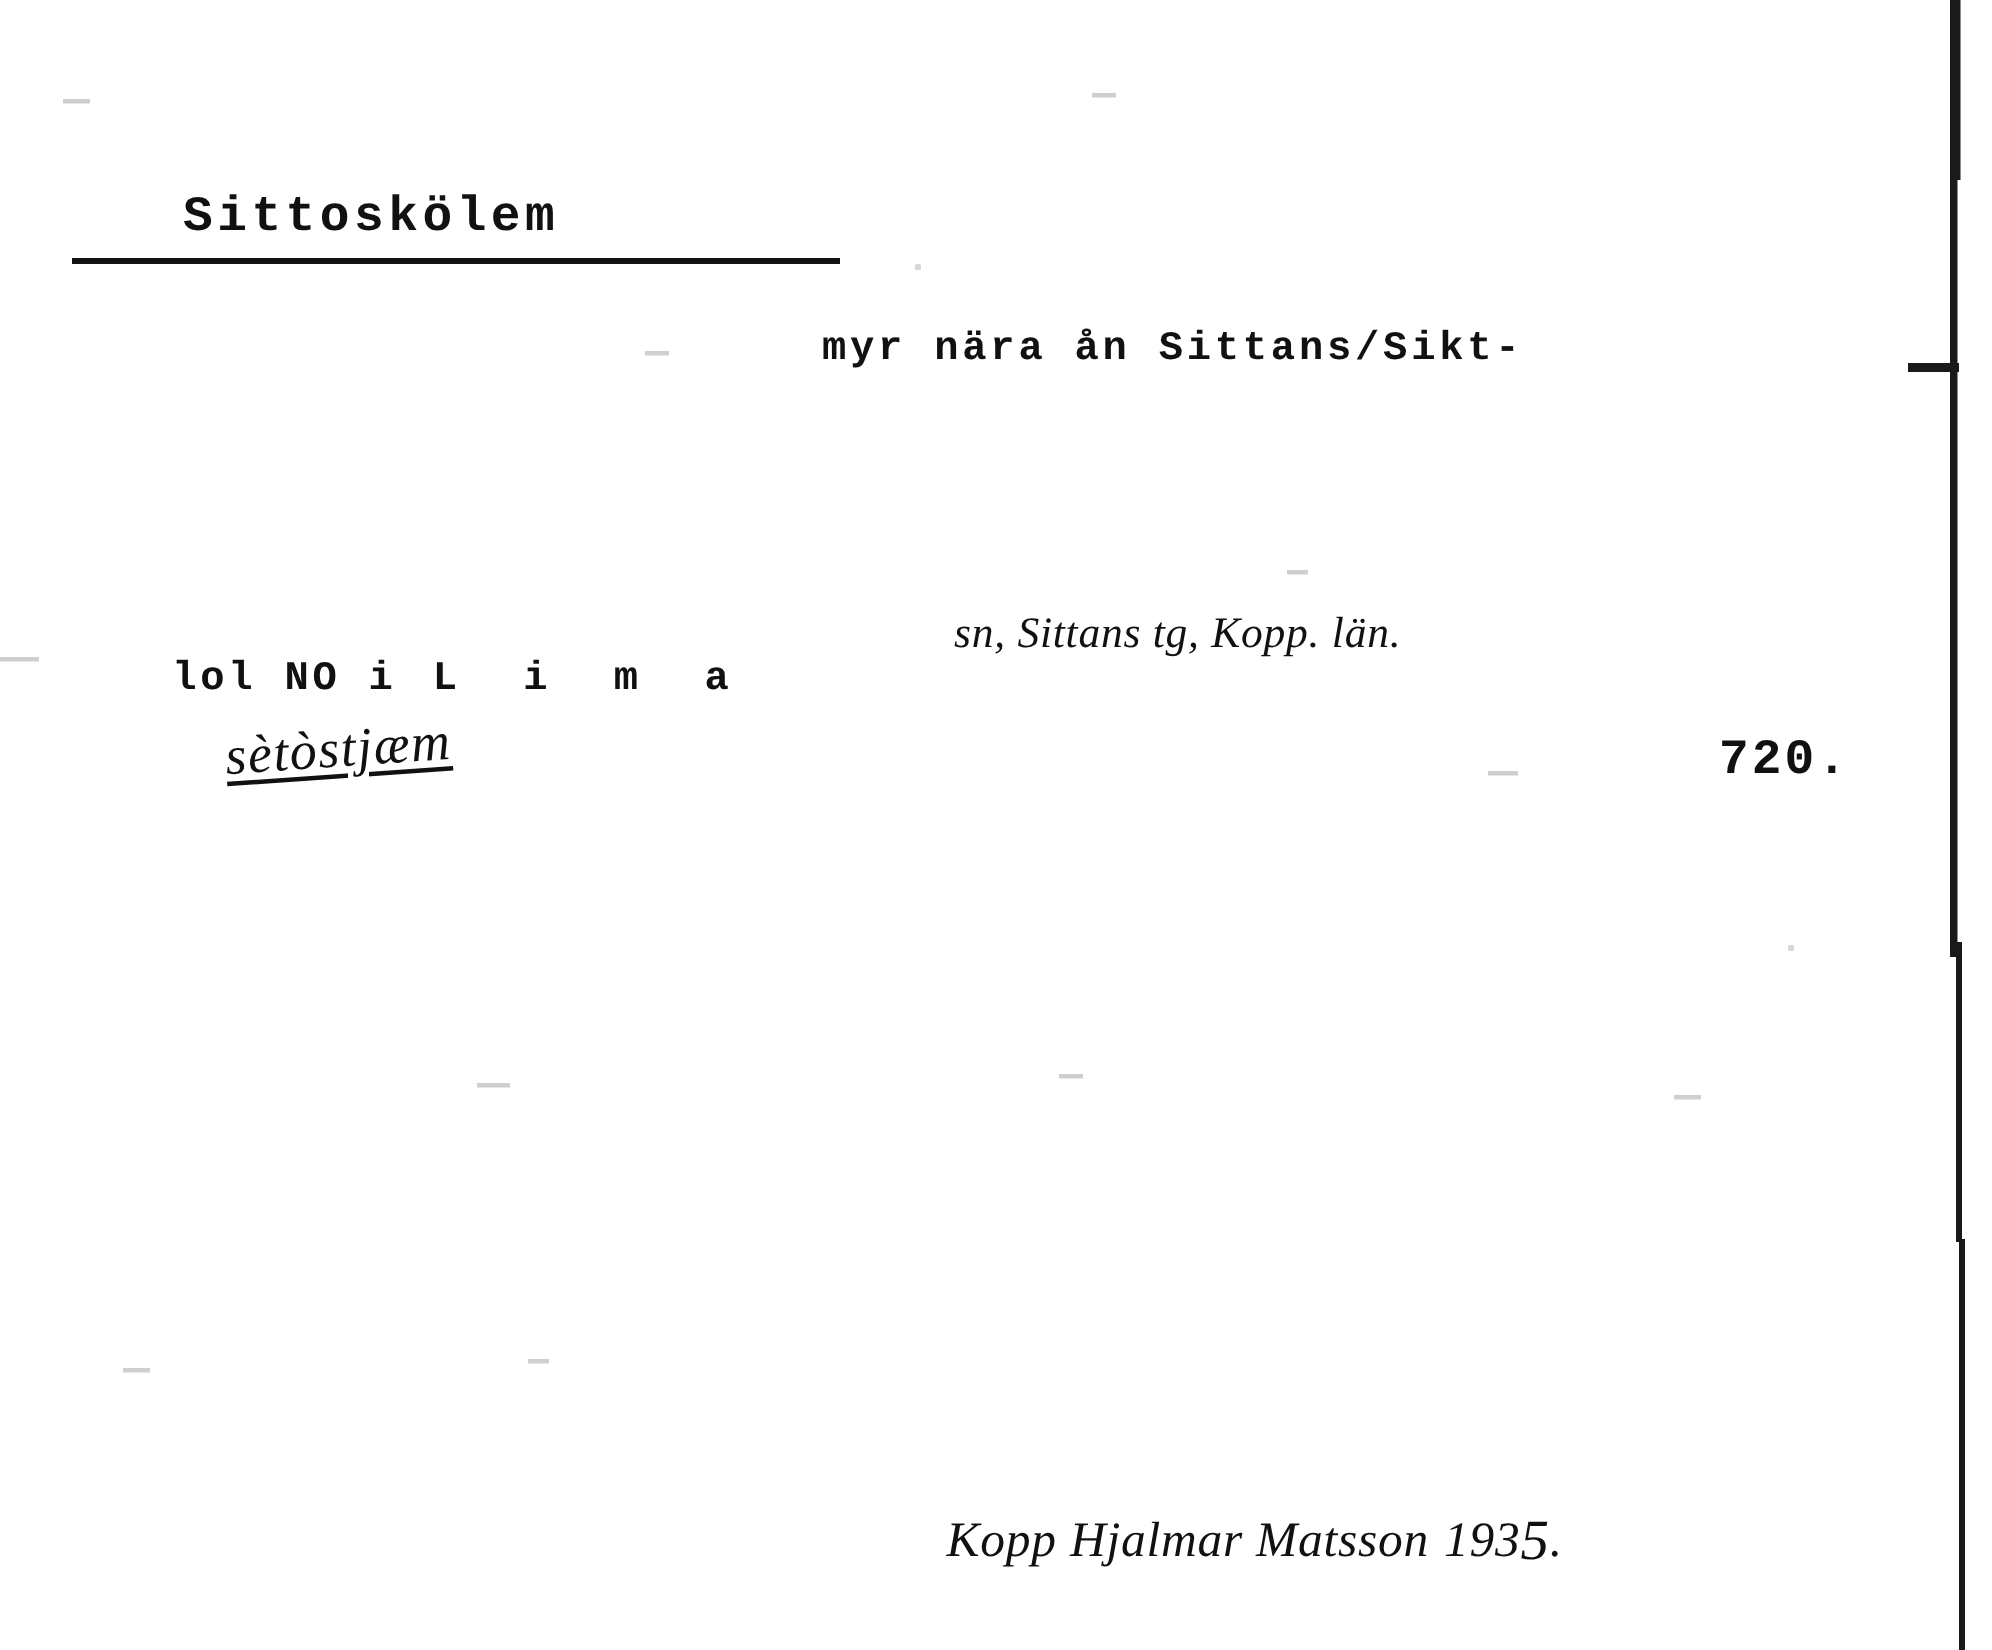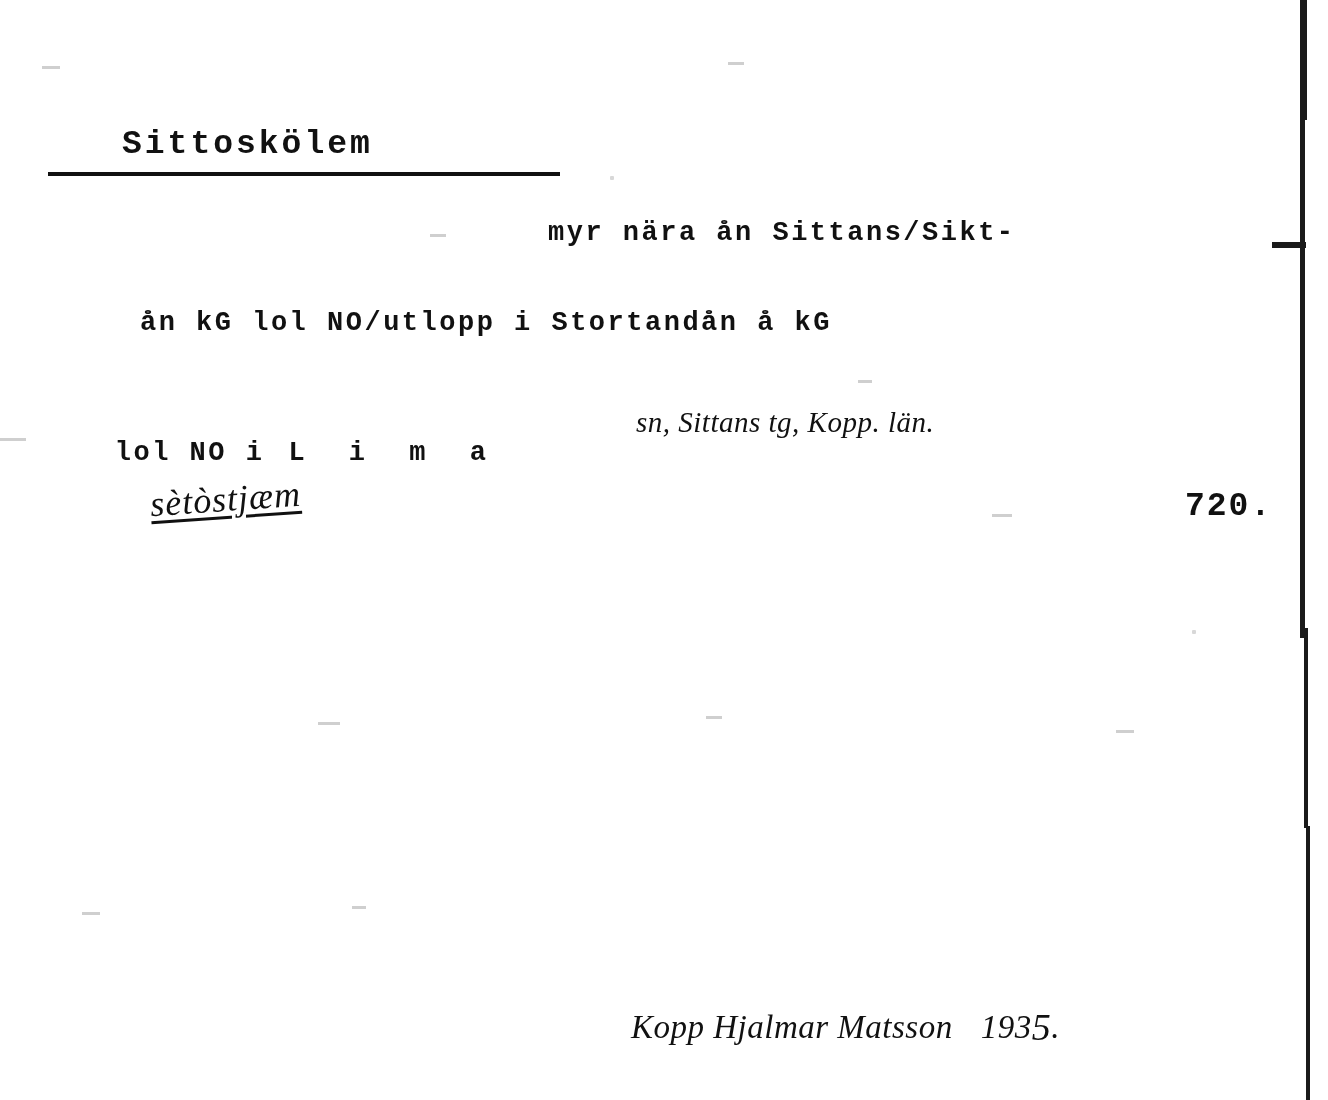--- a/index.html
+++ b/index.html
@@ -102,21 +102,20 @@
   .number {
     position: absolute;
     left: 1146px;
     top: 488px;
     font-family: "Liberation Mono", monospace;
     font-size: 33px;
     font-weight: bold;
     letter-spacing: 2px;
     color: #111;
     white-space: pre;
-    margin-left: 39px;
   }
   
   .year-digit {
     font-family: "Liberation Serif", serif;
     font-style: italic;
     font-size: 38px;
     vertical-align: -2px;
   }
 
   
@@ -135,33 +134,32 @@
   <div class="edge-seg" style="left:1300px; top:118px; width:5px; height:520px;"></div>
   <div class="edge-seg" style="left:1304px; top:628px; width:4px; height:200px;"></div>
   <div class="edge-seg" style="left:1306px; top:826px; width:4px; height:274px;"></div>
 
   <div class="edge-seg" style="left:1272px; top:242px; width:34px; height:6px;"></div>
 
   <div class="headword">Sittoskölem</div>
   <div class="headword-underline"></div>
 
   <div class="tw tw-l1">myr nära ån Sittans/Sikt-</div>
-  <div class="tw tw-l2">ån kG lol NO/utlopp i Stortandån å kG</div>
   <div class="tw tw-l3">
     <span>lol NO i</span><span class="spaced" style="margin-left:24px;">L i m a</span>
   </div>
 
   <div class="hand hand-parish">sn, Sittans tg, Kopp. län.</div>
 
   <div class="hand hand-dialect">sètòstjæm</div>
 
   <div class="number">720.</div>
 
   <div class="hand hand-signature">
-    <span>Kopp Hjalmar Matsson</span><span style="margin-left:28px;">193</span><span class="year-digit">5</span><span>.</span>
+    <span>Kopp Hjalmar Matsson</span><span style="margin-left:10px;">193</span><span class="year-digit">5</span><span>.</span>
   </div>
 
   <div class="dash" style="left:42px;  top:66px;  width:18px;"></div>
   <div class="dash" style="left:728px; top:62px;  width:16px;"></div>
   <div class="dash" style="left:430px; top:234px; width:16px;"></div>
   <div class="dash" style="left:858px; top:380px; width:14px;"></div>
   <div class="dash" style="left:0px;   top:438px; width:26px;"></div>
   <div class="dash" style="left:992px; top:514px; width:20px;"></div>
   <div class="dash" style="left:318px; top:722px; width:22px;"></div>
   <div class="dash" style="left:706px; top:716px; width:16px;"></div>

